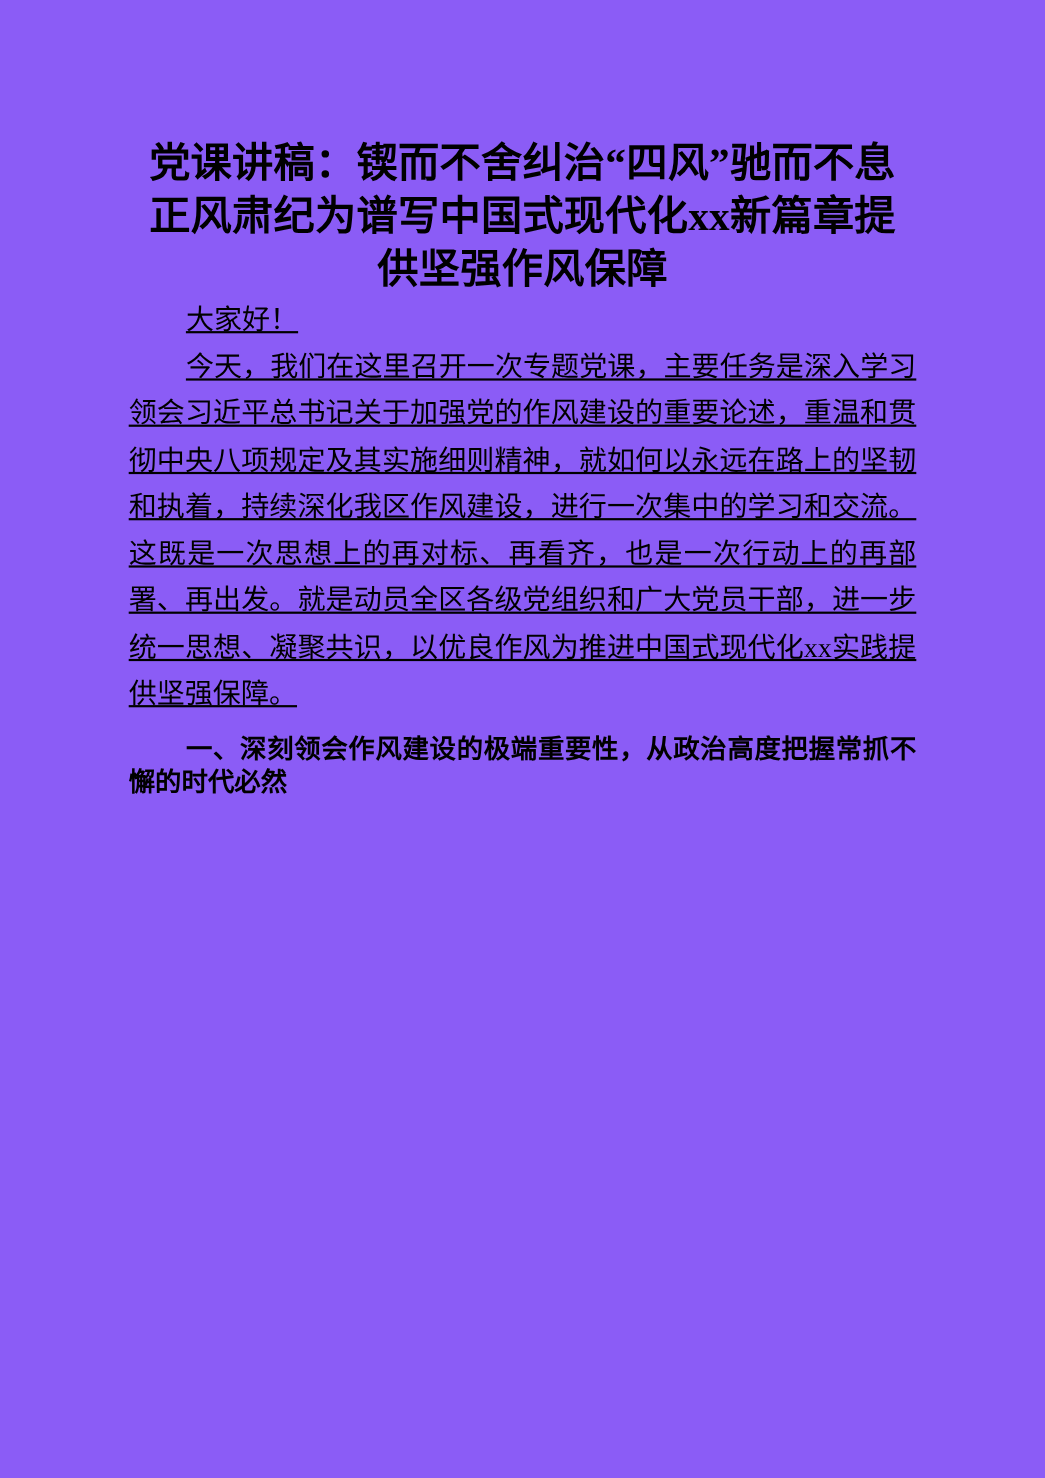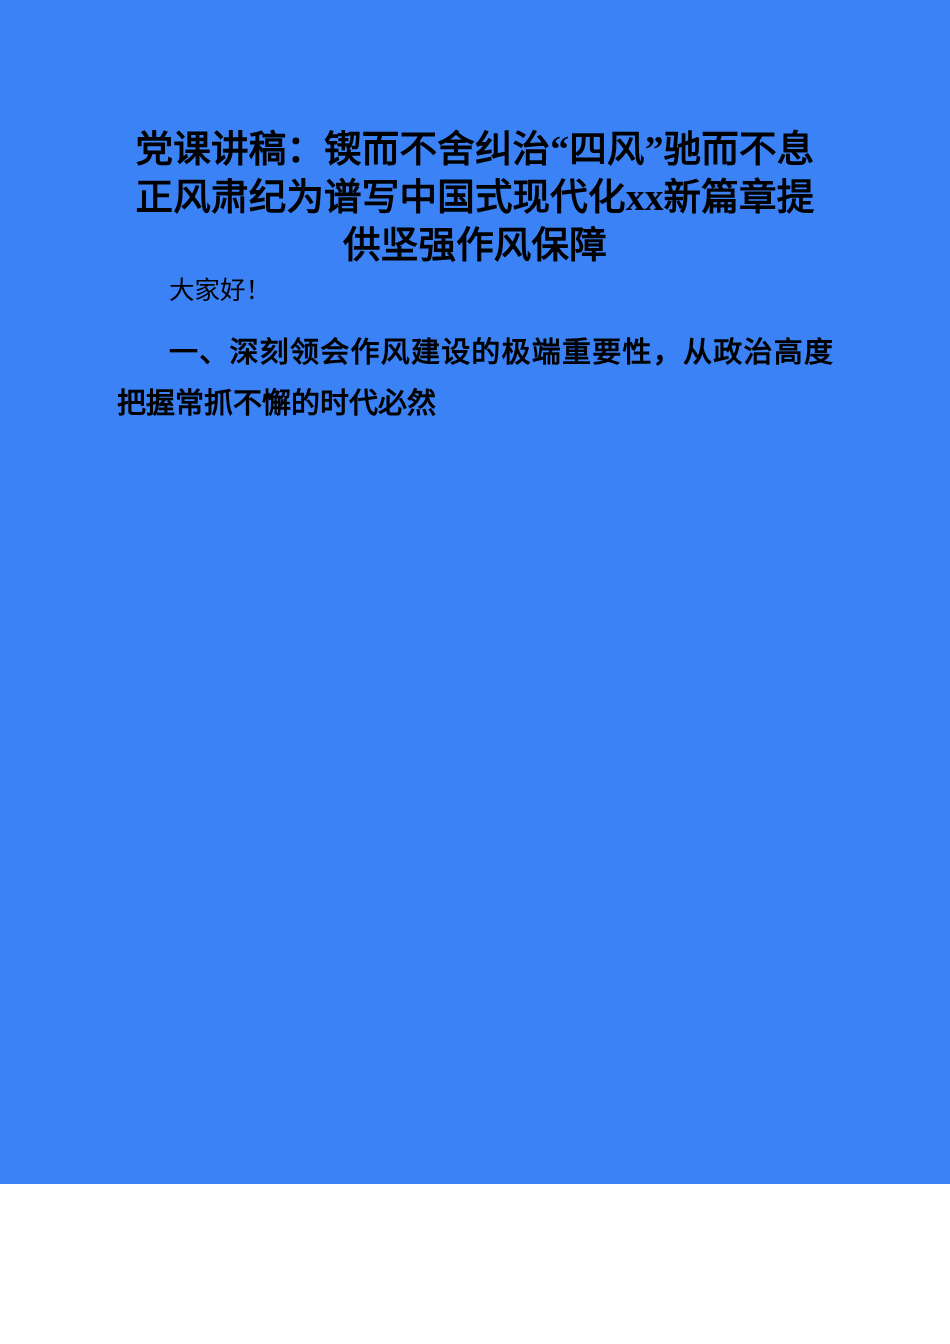--- a/index.html
+++ b/index.html
@@ -5,22 +5,22 @@
 <style>
   html, body {
     margin: 0;
     padding: 0;
     background: #ffffff;
   }
 
   .page {
     position: relative;
     width: 950px;
-    height: 1184px;
-    background: #3b82f6;
+    height: 1344px;
+    background: #8b5cf6;
     box-sizing: border-box;
     overflow: hidden;
     font-family: "Liberation Serif", "DejaVu Serif", serif;
     color: #000000;
   }
 
   .doc-body {
     position: absolute;
     left: 117px;
     top: 0;
@@ -38,24 +38,24 @@
     text-align: center;
     letter-spacing: 0.2px;
     color: #000000;
     word-break: break-all;
   }
 
   
   .section-heading {
     margin: 0;
     padding-top: 14px;
-    font-family: Liberation Sans, sans-serif;
+    font-family: Liberation Serif, serif;
     font-weight: 700;
-    font-size: 29px;
-    line-height: 51px;
+    font-size: 24px;
+    line-height: 30px;
     text-align: justify;
     text-align-last: left;
     text-indent: 52px;
     color: #000000;
     word-break: break-all;
   }
 
   
   .para {
     margin: 0;
@@ -63,36 +63,38 @@
     font-size: 25.5px;
     line-height: 42.5px;
     text-align: justify;
     text-align-last: left;
     color: #000000;
     word-break: break-all;
   }
 
   .para.indent {
     text-indent: 52px;
+    text-decoration: underline;
   }
 
   .para.salutation {
     text-indent: 0;
     padding-top: 44px;
   }
 </style>
 </head>
 <body>
 
 <div class="page">
   <div class="doc-body">
 
     <h1 class="doc-title">党课讲稿：锲而不舍纠治“四风”驰而不息正风肃纪为谱写中国式现代化xx新篇章提供坚强作风保障</h1>
 
 
     <p class="para indent">大家好！</p>
 
+    <p class="para indent">今天，我们在这里召开一次专题党课，主要任务是深入学习领会习近平总书记关于加强党的作风建设的重要论述，重温和贯彻中央八项规定及其实施细则精神，就如何以永远在路上的坚韧和执着，持续深化我区作风建设，进行一次集中的学习和交流。这既是一次思想上的再对标、再看齐，也是一次行动上的再部署、再出发。就是动员全区各级党组织和广大党员干部，进一步统一思想、凝聚共识，以优良作风为推进中国式现代化xx实践提供坚强保障。</p>
 
     <h2 class="section-heading">一、深刻领会作风建设的极端重要性，从政治高度把握常抓不懈的时代必然</h2>
 
 
   </div>
 </div>
 
 </body></html>

